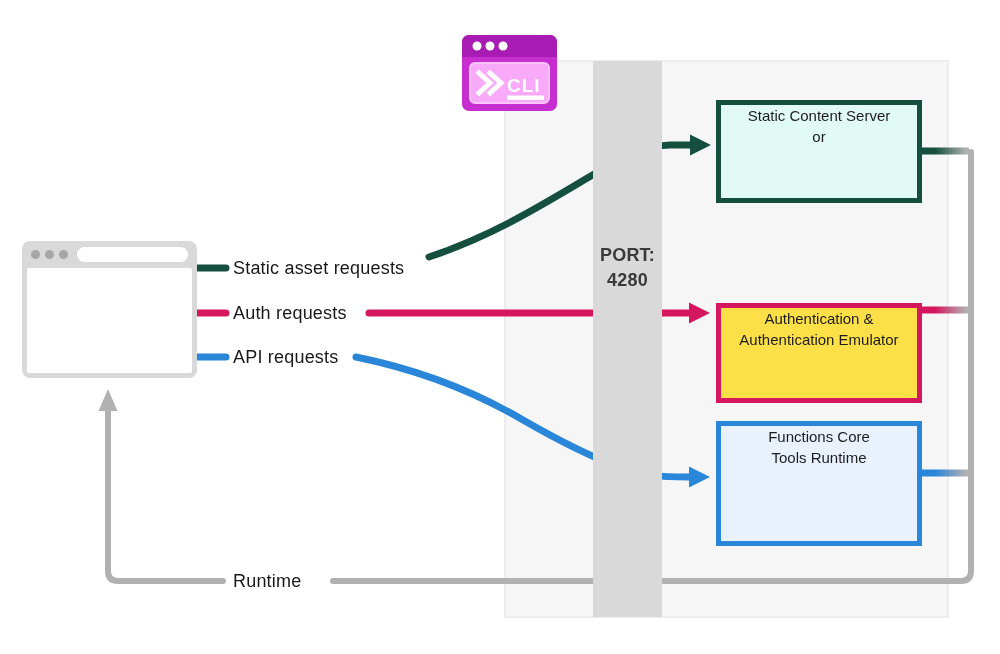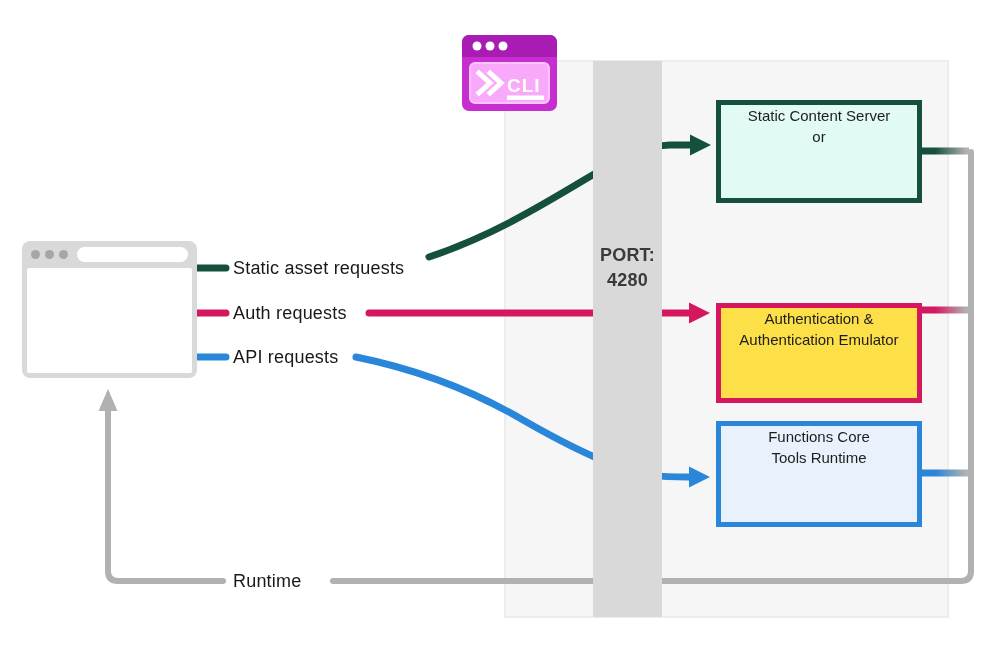--- a/index.html
+++ b/index.html
@@ -33,21 +33,21 @@
   .cli{position:absolute;left:462px;top:35px;width:95px;height:76px;}
 
   
   .node{
     position:absolute;left:716px;width:206px;box-sizing:border-box;
     display:flex;flex-direction:column;align-items:center;justify-content:flex-start;
     text-align:center;font-size:15px;color:#1d1d1d;line-height:1.42;
   }
   .node-static {top:100px;height:103px;border:5px solid #15503f;background:#e1faf3;}
   .node-auth   {top:263px;height:100px;border:5px solid #d4175e;background:#fde047;margin-top:40px;}
-  .node-functions{top:421px;height:106px;border:5px solid #2a86d9;background:#e9f2fc;}
+  .node-functions{top:421px;height:125px;border:5px solid #2a86d9;background:#e9f2fc;}
 
   
   .port-text{
     position:absolute;left:593px;top:243px;width:69px;text-align:center;
     font-size:18px;font-weight:bold;color:#3a3a3a;line-height:1.4;letter-spacing:.2px;
   }
 </style>
 </head>
 <body>
 

